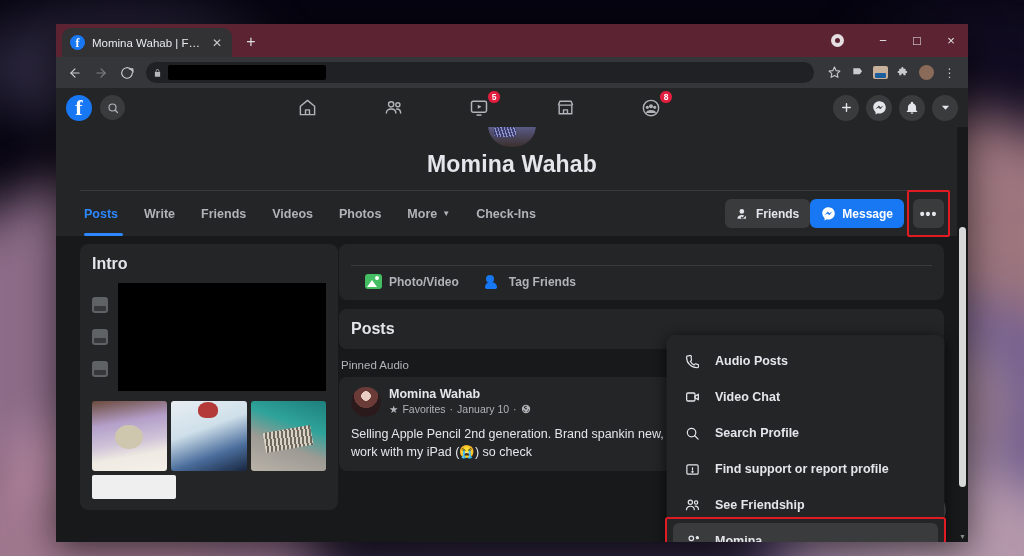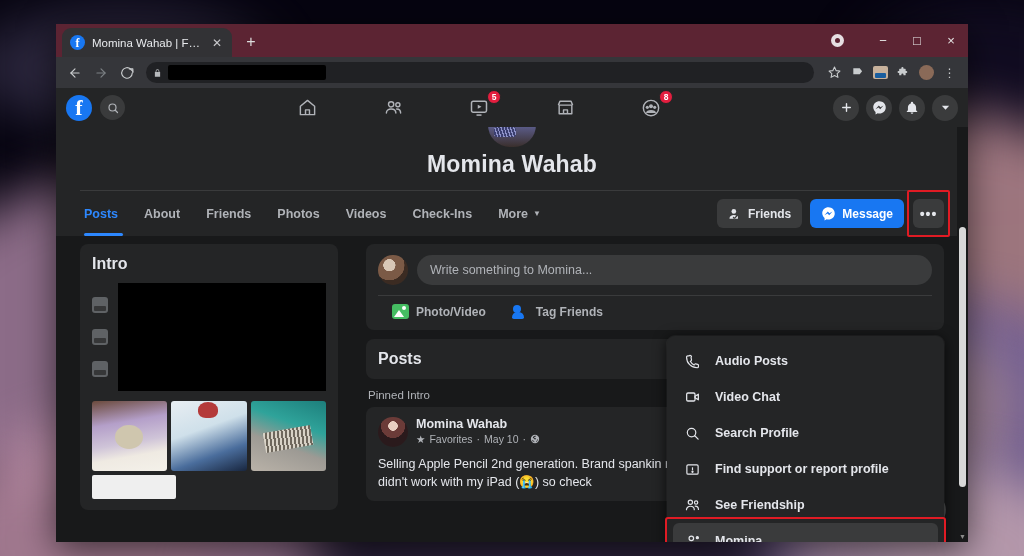--- a/index.html
+++ b/index.html
@@ -114,21 +114,21 @@
   .pcaret { margin-left:5px; font-size:8px; }
   .spacer { flex:1; }
   .btn { height:29px; border-radius:6px; display:flex; align-items:center; gap:6px; padding:0 11px;
     font-size:12px; font-weight:bold; color:#e4e6eb; background:#3a3b3c; }
   .btn.primary { background:#1877f2; color:#fff; }
   .btn.kebab-btn { padding:0; width:31px; justify-content:center; letter-spacing:1px; font-size:14px; }
   .hl-box { position:relative; }
   .hl-box:before { content:""; position:absolute; left:-6px; top:-9px; right:-6px; bottom:-9px; border:2px solid #e01b24; border-radius:2px; pointer-events:none; }
 
   
-  .cols { display:flex; gap:28px; padding:8px 24px 0 24px; }
+  .cols { display:flex; gap:1px; padding:8px 24px 0 24px; }
   .col-left { width:258px; }
   .col-right { flex:1; }
   .card { background:#242526; border-radius:8px; padding:11px 12px; }
   .card-title { color:#e4e6eb; font-size:16px; font-weight:bold; }
   .intro-body { display:flex; gap:10px; margin-top:10px; }
   .intro-icons { display:flex; flex-direction:column; justify-content:space-around; padding:6px 0; }
   .ii { width:16px; height:16px; border-radius:3px; background:#6a6d70; opacity:.85; position:relative; }
   .ii:after{content:"";position:absolute;left:2px;bottom:2px;right:2px;height:5px;background:#3a3b3c;border-radius:1px;}
   .intro-redact { flex:1; height:108px; background:#000; }
   .photos-grid { display:grid; grid-template-columns:repeat(3,1fr); gap:4px; margin-top:10px; }
@@ -356,38 +356,38 @@
 
     <div class="profile-head">
       <div class="avatar-strip">
           <div class="avatar-peek"></div>
         </div>
       <div class="pname">Momina Wahab</div>
       <div class="sep"></div>
 
       <div class="tabrow">
         <div class="ptab active">Posts</div>
-        <div class="ptab">About</div>
+        <div class="ptab">Write</div>
         <div class="ptab">Friends</div>
+        <div class="ptab">Videos</div>
         <div class="ptab">Photos</div>
-        <div class="ptab">Videos</div>
-        <div class="ptab">Check-Ins</div>
         <div class="ptab">
           <span>More</span>
           <span class="pcaret">▼</span>
         </div>
+        <div class="ptab">Check-Ins</div>
         <div class="spacer"></div>
         <div class="btn">
           <svg width="14" height="14" viewBox="0 0 24 24" fill="currentColor">
               <circle cx="10" cy="7.5" r="4"></circle>
               <path d="M2.5 20c0-4 3.4-6.2 7.5-6.2 1.6 0 3 .3 4.2.9L11 18l-1.6-1.6L8 17.8 11 21l6-6.2V20z"></path>
             </svg>
           <span>Friends</span>
         </div>
-        <div class="btn primary" style="margin-left:8px">
+        <div class="btn primary" style="margin-left:0">
           <svg width="15" height="15" viewBox="0 0 24 24" fill="currentColor">
               <path d="M12 2C6.3 2 2 6.2 2 11.6c0 3 1.4 5.7 3.7 7.4V23l3.4-1.9c.9.3 1.9.4 2.9.4 5.7 0 10-4.2 10-9.6S17.7 2 12 2zm1.1 12.7l-2.6-2.7-5 2.7 5.4-5.8 2.6 2.7 4.9-2.7-5.3 5.8z"></path>
             </svg>
           <span>Message</span>
         </div>
         <div class="hl-box" style="margin-left:9px">
           <div class="btn kebab-btn">•••</div>
         </div>
       </div>
     </div>
@@ -409,53 +409,49 @@
             <div class="ph ph1"></div>
             <div class="ph ph2"></div>
             <div class="ph ph3"></div>
           </div>
           <div class="ph-extra"></div>
         </div>
       </div>
 
       <div class="col-right">
         <div class="card">
-          <div class="composer-row">
-            <div class="c-avatar"></div>
-            <div class="c-input">Write something to Momina...</div>
-          </div>
           <div class="c-div"></div>
           <div class="c-actions">
             <div class="c-act">
               <span class="ic-photo"></span>
               <span>Photo/Video</span>
             </div>
             <div class="c-act">
               <span class="ic-tag"></span>
               <span>Tag Friends</span>
             </div>
           </div>
         </div>
 
         <div class="card posts-card">
           <div class="card-title">Posts</div>
         </div>
 
-        <div class="pinned-label">Pinned Intro</div>
+        <div class="pinned-label">Pinned Audio</div>
 
         <div class="post-card">
           <div class="post-head">
             <div class="p-avatar"></div>
             <div>
               <div class="p-name">Momina Wahab</div>
               <div class="p-meta">
                 <span>★</span>
                 <span>Favorites</span>
                 <span>·</span>
-                <span>May 10</span>
+                <span>January 10</span>
                 <span>·</span>
                 <span>
                   <svg width="10" height="10" viewBox="0 0 24 24" fill="currentColor">
                       <path d="M12 2a10 10 0 1 0 0 20 10 10 0 0 0 0-20zm0 2.2c1 0 2 .2 2.8.6l-1 1.4-2.3.4-1.6 1.7.5 1.5H13l1.2 1.6-1.1 2-2-.4-1.2-2.4-1.8-.2-1.4-2.2A7.8 7.8 0 0 1 12 4.2zm-7.8 8.5l1.6 2.1 2 .3.7 2.2 2.3 1.1-.2 1.4a7.8 7.8 0 0 1-6.4-7.1zm10.1 6.8l.6-2.2 2.2-2.1-.5-1.9 2.2-.9a7.8 7.8 0 0 1-4.5 7.1z"></path>
                     </svg>
                 </span>
               </div>
             </div>
             <div class="p-kebab">•••</div>
           </div>

